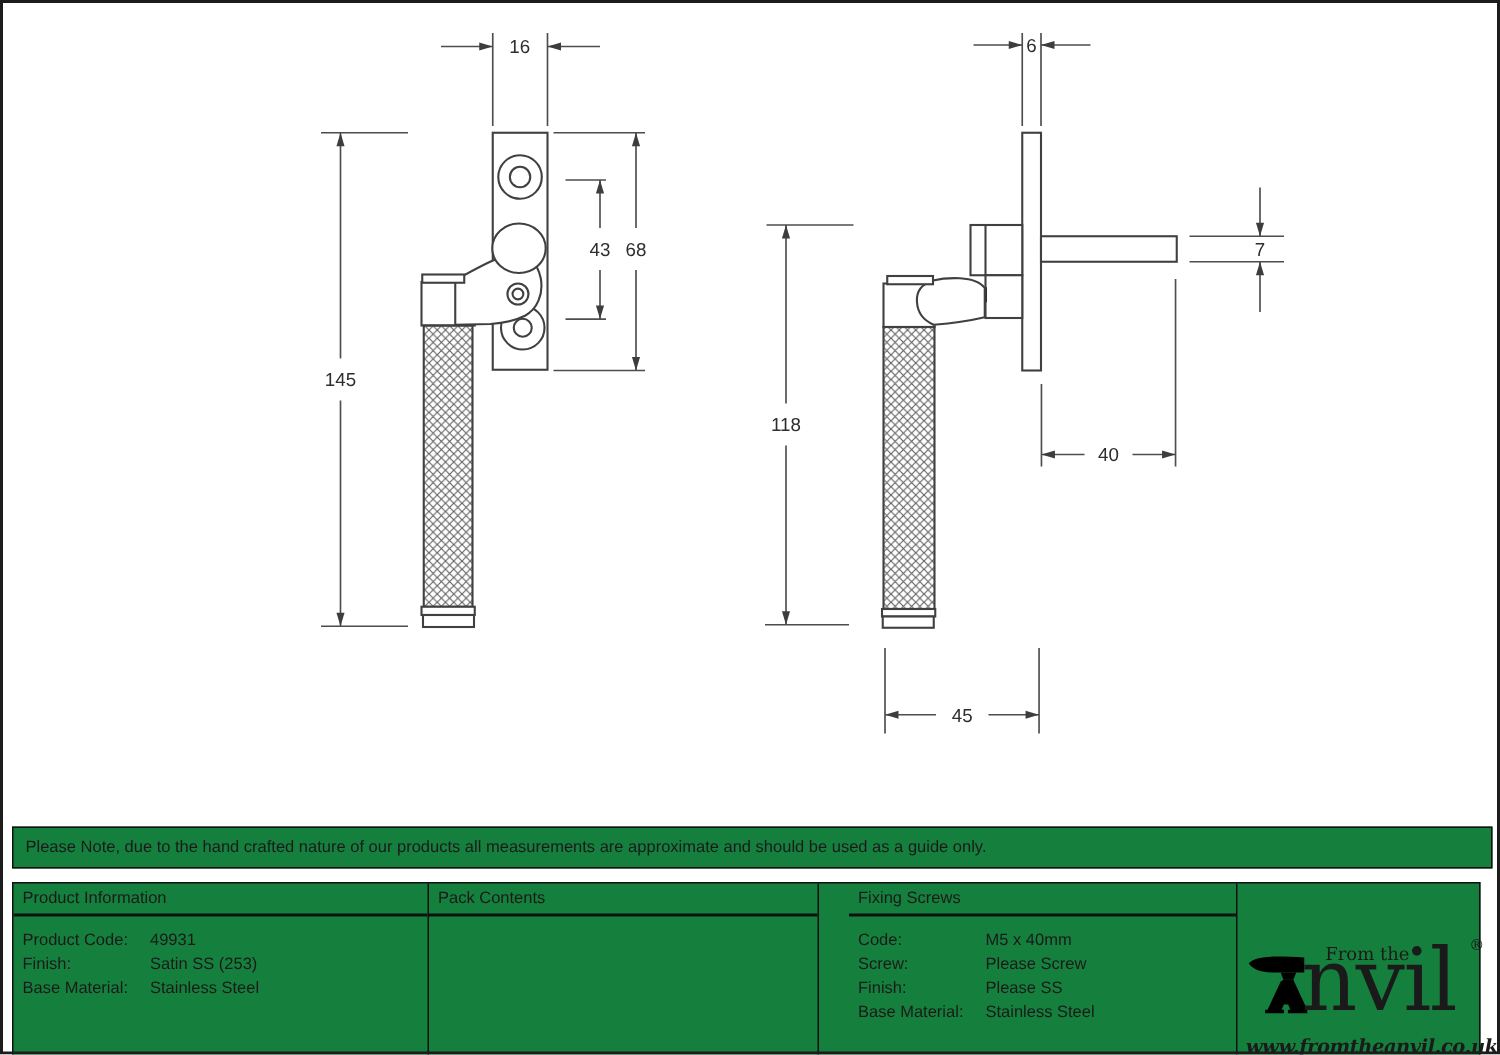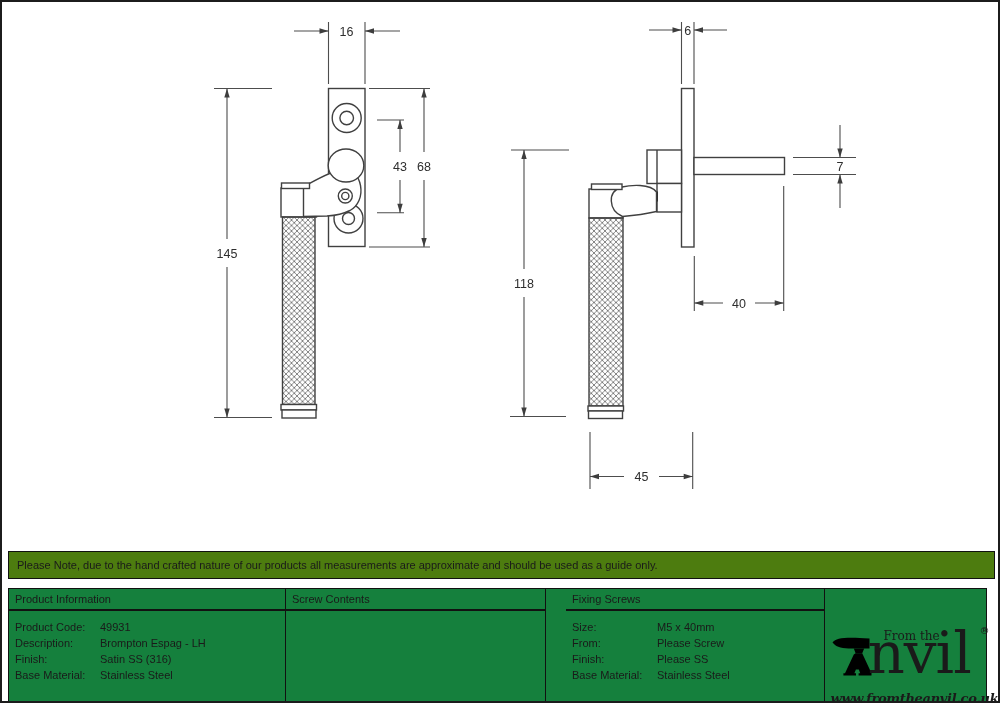--- a/index.html
+++ b/index.html
@@ -7,21 +7,21 @@
        font-family:"Liberation Sans",sans-serif;color:#1a1a1a;}
   .page-border{position:absolute;inset:0;border:2.5px solid #1c1c1c;pointer-events:none;z-index:50;}
   .drawing{position:absolute;left:0;top:0;}
   .drawing .obj{fill:#fff;stroke:#404040;stroke-width:1.4;}
   .drawing .obj-nf{fill:none;stroke:#404040;stroke-width:1.4;}
   .drawing .dim{stroke:#4d4d4d;stroke-width:1.1;fill:none;}
   .drawing .arrow{fill:#3d3d3d;stroke:none;}
   .drawing .dimtext{fill:#2e2e2e;font-size:12.5px;font-family:"Liberation Sans",sans-serif;text-anchor:middle;}
   .drawing .knurl{stroke:#404040;stroke-width:1.4;}
   .note-bar{position:absolute;left:8px;top:551px;width:977px;height:26px;border:1.5px solid #111;
-            display:flex;align-items:center;padding-left:8px;font-size:11px;background:#4d7c0f;}
+            display:flex;align-items:center;padding-left:8px;font-size:11px;background:#15803d;}
   .spec-table{position:absolute;left:8px;top:588px;width:977px;height:117px;border:1.5px solid #111;
               display:flex;background:#15803d;font-size:11px;}
   .col{height:100%;box-sizing:border-box;}
   .col+.col{border-left:1.5px solid #111;}
   .col-pi{width:276px;}
   .col-pc{width:260px;}
   .col-fs{width:279px;padding-left:20px;}
   .col-logo{flex:1;display:flex;align-items:flex-end;justify-content:center;}
   .col-header{height:20px;border-bottom:2.5px solid #111;display:flex;align-items:center;
               padding-left:6px;font-size:11px;}
@@ -159,47 +159,43 @@
 <div class="spec-table">
 
   <div class="col col-pi">
     <div class="col-header">Product Information</div>
     <div class="col-body">
       <div class="kv-row">
         <span class="kv-label">Product Code:</span>
         <span class="kv-value">49931</span>
       </div>
       <div class="kv-row">
-        <span class="kv-label">Description:</span>
-        <span class="kv-value">Brompton Espag - LH</span>
-      </div>
-      <div class="kv-row">
         <span class="kv-label">Finish:</span>
-        <span class="kv-value">Satin SS (316)</span>
+        <span class="kv-value">Satin SS (253)</span>
       </div>
       <div class="kv-row">
         <span class="kv-label">Base Material:</span>
         <span class="kv-value">Stainless Steel</span>
       </div>
     </div>
   </div>
 
   <div class="col col-pc">
-    <div class="col-header">Screw Contents</div>
+    <div class="col-header">Pack Contents</div>
   </div>
 
   <div class="col col-fs">
     <div class="col-header">Fixing Screws</div>
     <div class="col-body">
       <div class="kv-row">
-        <span class="kv-label">Size:</span>
+        <span class="kv-label">Code:</span>
         <span class="kv-value">M5 x 40mm</span>
       </div>
       <div class="kv-row">
-        <span class="kv-label">From:</span>
+        <span class="kv-label">Screw:</span>
         <span class="kv-value">Please Screw</span>
       </div>
       <div class="kv-row">
         <span class="kv-label">Finish:</span>
         <span class="kv-value">Please SS</span>
       </div>
       <div class="kv-row">
         <span class="kv-label">Base Material:</span>
         <span class="kv-value">Stainless Steel</span>
       </div>

